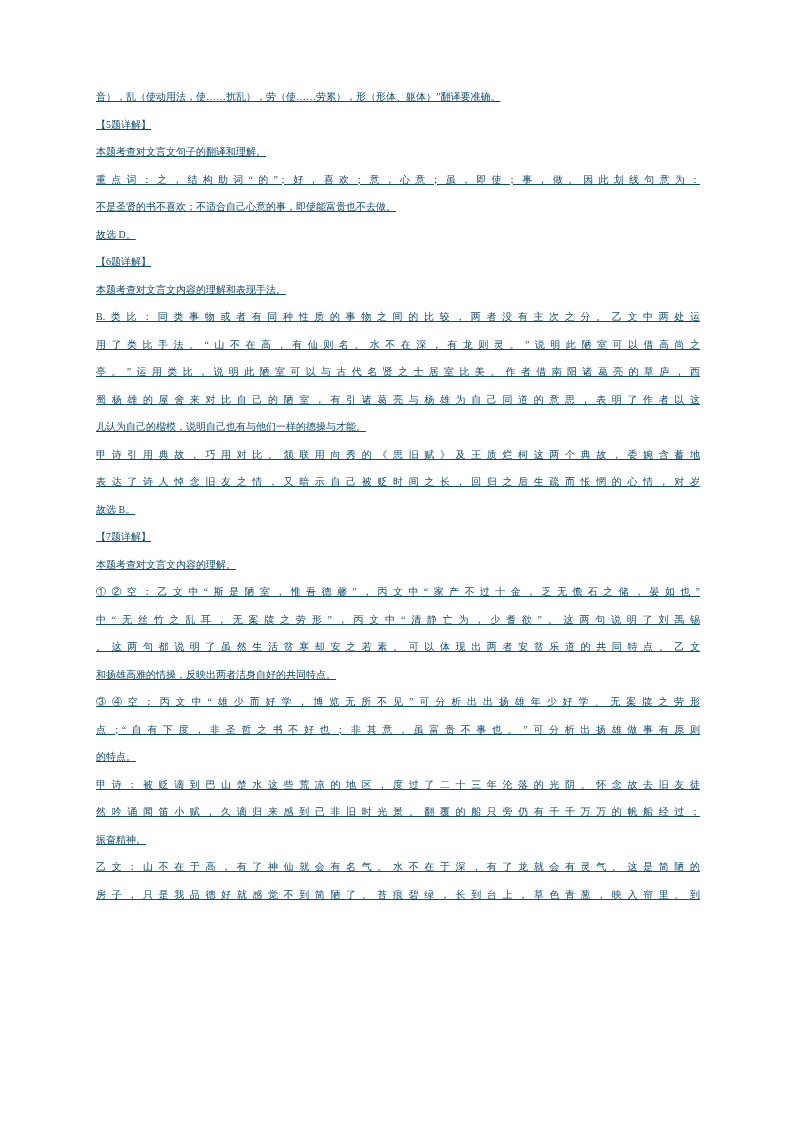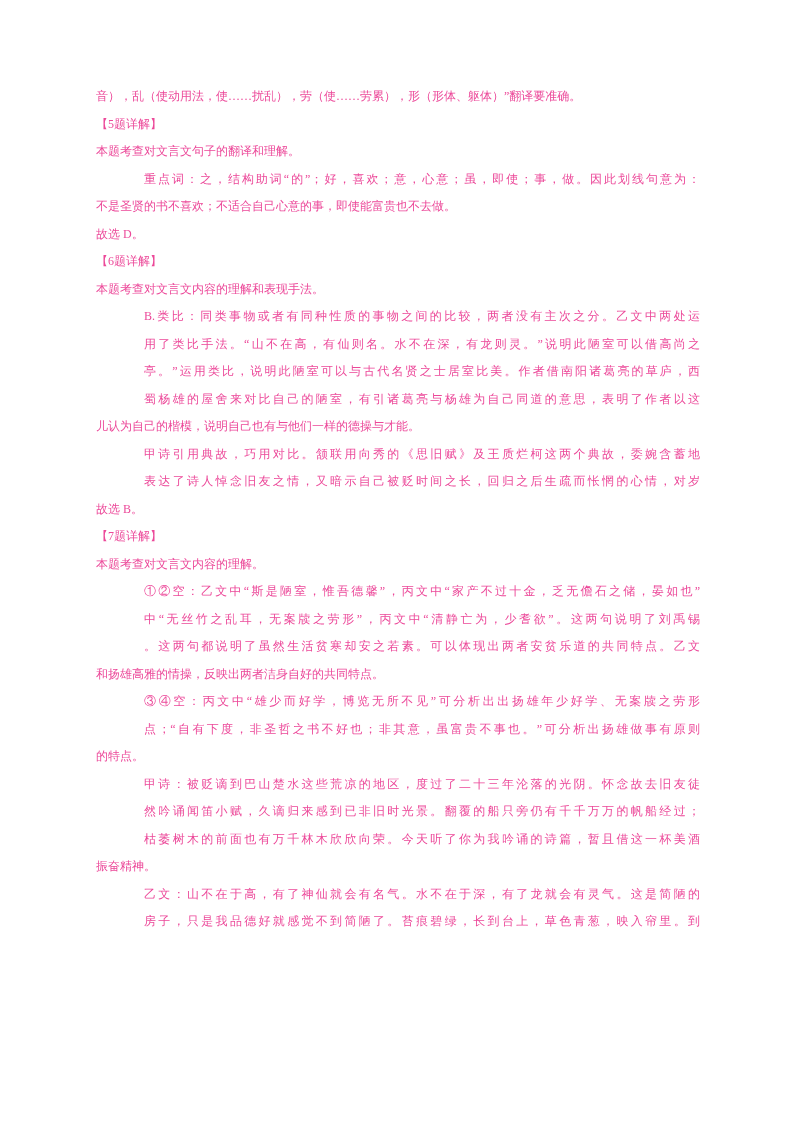--- a/index.html
+++ b/index.html
@@ -20,35 +20,35 @@
     top: 0;
     width: 794px;
     height: 1123px;
     background: #ffffff;
   }
   .text-block {
     position: absolute;
     left: 96px;
     top: 83px;
     width: 604px;
-    color: #ec4899;
-    font-size: 12px;
+    color: #0c4a6e;
+    font-size: 10px;
     line-height: 27.5px;
+    text-decoration: underline;
   }
   .line {
     height: 27.5px;
     text-align: left;
     white-space: nowrap;
   }
   .line.full {
     white-space: normal;
     text-align: justify;
     text-align-last: justify;
     overflow: hidden;
-    margin-left: 48px;
   }
 </style>
 </head>
 <body>
 
 <div class="page">
   <div class="text-block" id="lines-container">
       <div class="line">音），乱（使动用法，使……扰乱），劳（使……劳累），形（形体、躯体）”翻译要准确。</div>
       <div class="line">【5题详解】</div>
       <div class="line">本题考查对文言文句子的翻译和理解。</div>
@@ -69,18 +69,17 @@
       <div class="line">本题考查对文言文内容的理解。</div>
       <div class="line full">①②空：乙文中“斯是陋室，惟吾德馨”，丙文中“家产不过十金，乏无儋石之储，晏如也”</div>
       <div class="line full">中“无丝竹之乱耳，无案牍之劳形”，丙文中“清静亡为，少耆欲”。这两句说明了刘禹锡</div>
       <div class="line full">。这两句都说明了虽然生活贫寒却安之若素。可以体现出两者安贫乐道的共同特点。乙文</div>
       <div class="line">和扬雄高雅的情操，反映出两者洁身自好的共同特点。</div>
       <div class="line full">③④空：丙文中“雄少而好学，博览无所不见”可分析出出扬雄年少好学、无案牍之劳形</div>
       <div class="line full">点；“自有下度，非圣哲之书不好也；非其意，虽富贵不事也。”可分析出扬雄做事有原则</div>
       <div class="line">的特点。</div>
       <div class="line full">甲诗：被贬谪到巴山楚水这些荒凉的地区，度过了二十三年沦落的光阴。怀念故去旧友徒</div>
       <div class="line full">然吟诵闻笛小赋，久谪归来感到已非旧时光景。翻覆的船只旁仍有千千万万的帆船经过；</div>
-      <div class="line full">枯萎树木的前面也有万千林木欣欣向荣。今天听了你为我吟诵的诗篇，暂且借这一杯美酒</div>
       <div class="line">振奋精神。</div>
       <div class="line full">乙文：山不在于高，有了神仙就会有名气。水不在于深，有了龙就会有灵气。这是简陋的</div>
       <div class="line full">房子，只是我品德好就感觉不到简陋了。苔痕碧绿，长到台上，草色青葱，映入帘里。到</div>
     </div>
 </div>
 
 </body></html>

